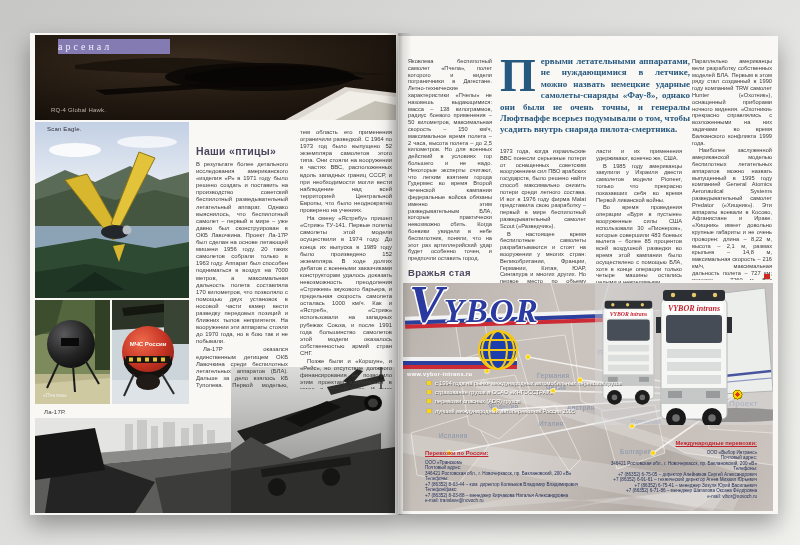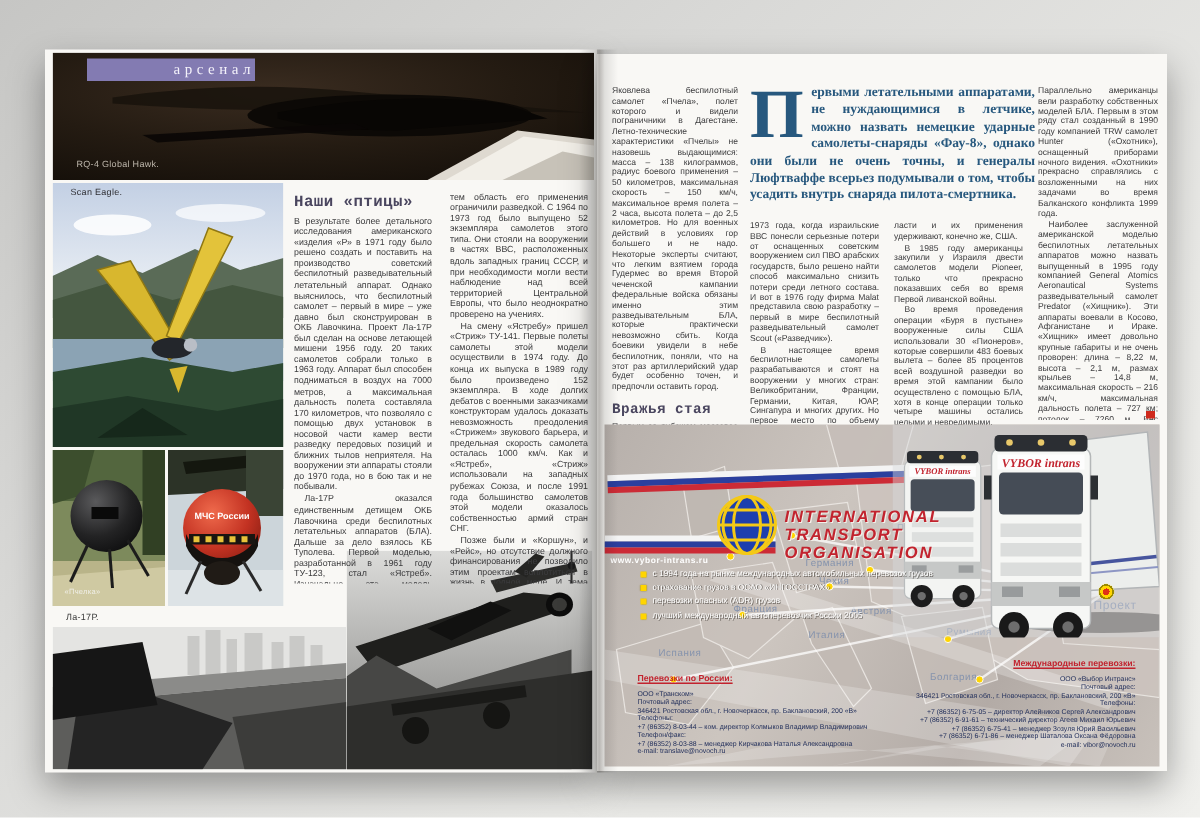--- a/index.html
+++ b/index.html
@@ -11,27 +11,27 @@
   }
   .abs{position:absolute;}
   .page{position:absolute;background:#f9f8f5;box-shadow:0 10px 22px rgba(0,0,0,.35);}
   .page-left{left:30px;top:33px;width:368px;height:482px;}
   .page-right{left:398px;top:36px;width:380px;height:478px;}
   .gutter{position:absolute;left:386px;top:33px;width:26px;height:482px;z-index:9;pointer-events:none;
     background:linear-gradient(90deg,rgba(0,0,0,0) 0%,rgba(0,0,0,.14) 40%,rgba(40,35,30,.30) 52%,rgba(0,0,0,.10) 66%,rgba(0,0,0,0) 100%);}
   .photo{position:absolute;overflow:hidden;}
   .photo svg{display:block;}
   .caption{position:absolute;font-size:6px;line-height:7px;letter-spacing:.2px;}
-  .badge{position:absolute;background:#837bb2;color:#f3f1fa;text-align:right;
+  .badge{position:absolute;background:#837bb2;color:#f3f1fa;text-align:left;
     font-family:"Liberation Serif",serif;font-size:10px;line-height:15px;letter-spacing:3px;z-index:3;}
   .col{position:absolute;overflow:hidden;}
   .col p{margin:0;font-size:5.9px;line-height:7.1px;text-align:justify;color:#3b3b3d;}
   .col p + p{text-indent:7px;margin-top:1px;}
   .rp .col p{font-size:5.7px;line-height:6.8px;}
-  h3.art{margin:0 0 4px 0;font-family:Liberation Mono, monospace;font-weight:bold;
+  h3.art{margin:16px 0 4px 0;font-family:Liberation Sans, sans-serif;font-weight:bold;
     font-size:10.5px;color:#4a465f;letter-spacing:.3px;}
   .lead{position:absolute;overflow:hidden;color:#27587e;}
   .lead .dropcap{float:left;font-family:"Liberation Serif",serif;font-weight:bold;
     font-size:46px;line-height:38px;margin:1px 5px 0 0;color:#27587e;}
   .lead .lead-text{font-family:"Liberation Serif",serif;font-weight:bold;
     font-size:9px;line-height:11.4px;text-align:justify;display:block;}
   .endmark{position:absolute;width:6px;height:5px;background:#cf2a1d;}
   
   .ad{position:absolute;overflow:hidden;background:linear-gradient(118deg,#b7b0ab 0%,#ccc5bf 38%,#b3aba6 72%,#c8c1bb 100%);}
   .ad .maplabel{position:absolute;color:#8593ad;font-size:6.5px;letter-spacing:.4px;z-index:3;}
@@ -354,38 +354,34 @@
         <circle cx="15" cy="129" r="3.8" fill="#6d6d6d"></circle>
           <circle cx="51" cy="129" r="3.8" fill="#6d6d6d"></circle>
       </g>
     </svg>
 
     <div class="stripe" style="left:2px;top:30px;width:220px;transform:rotate(-2deg);z-index:4;">
       <div class="s s-w"></div>
         <div class="s s-b"></div>
         <div class="s s-r"></div>
     </div>
+    <div class="logo-text"><span class="logo-v">V</span><span class="logo-rest">YBOR</span></div>
 
     <svg class="abs" style="left:74px;top:46px;z-index:6;" width="42" height="42" viewBox="0 0 42 42">
       <circle cx="21" cy="21" r="19" fill="#1d3fae"></circle>
       <g stroke="#f4c916" stroke-width="2" fill="none">
         <circle cx="21" cy="21" r="19"></circle>
         <ellipse cx="21" cy="21" rx="9" ry="19"></ellipse>
         <ellipse cx="21" cy="21" rx="16" ry="19"></ellipse>
         <line x1="2" y1="21" x2="40" y2="21"></line>
         <line x1="4" y1="11" x2="38" y2="11"></line>
         <line x1="4" y1="31" x2="38" y2="31"></line>
       </g>
     </svg>
 
-    <div class="org" style="left:120px;top:56px;">
-      <div>INTERNATIONAL</div>
-      <div>TRANSPORT</div>
-      <div>ORGANISATION</div>
-    </div>
 
     <div class="stripe" style="left:0;top:74px;width:114px;z-index:4;">
       <div class="s s-w"></div>
         <div class="s s-b"></div>
         <div class="s s-r"></div>
     </div>
     <div class="site" style="left:4px;top:88px;">www.vybor-intrans.ru</div>
 
     <div class="bullets" style="left:24px;top:97px;">
       <div class="bullet-row">

